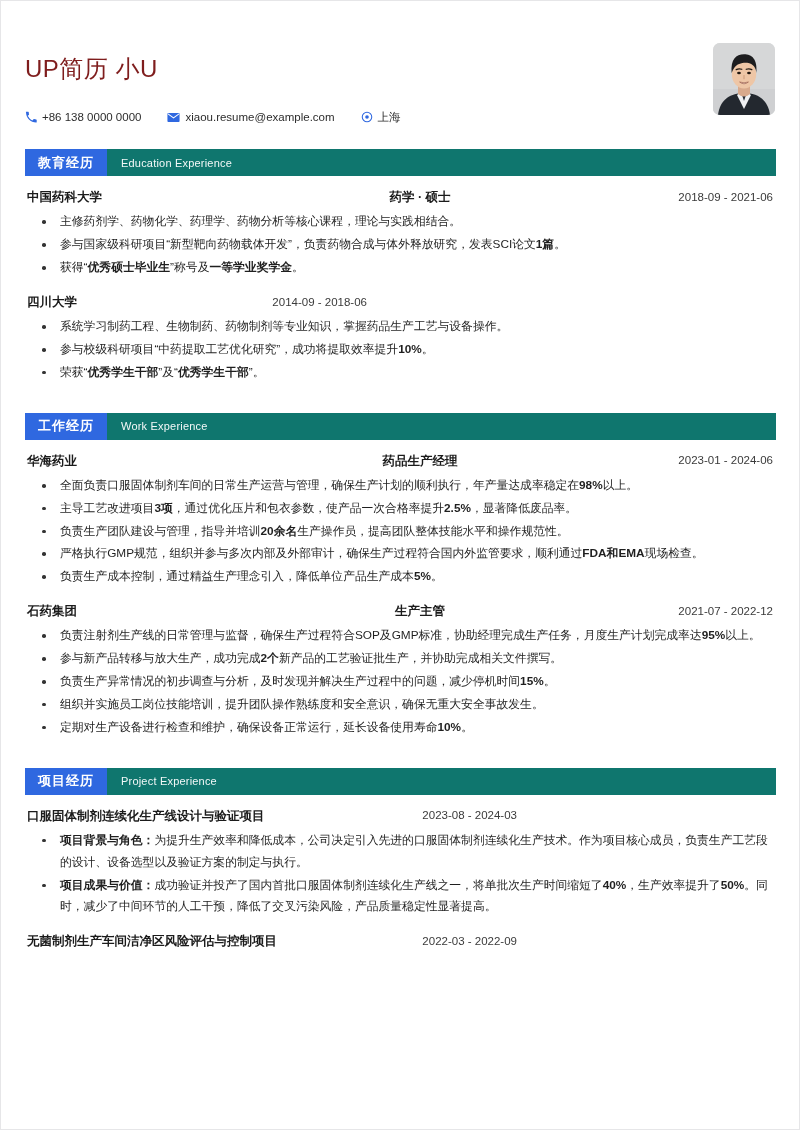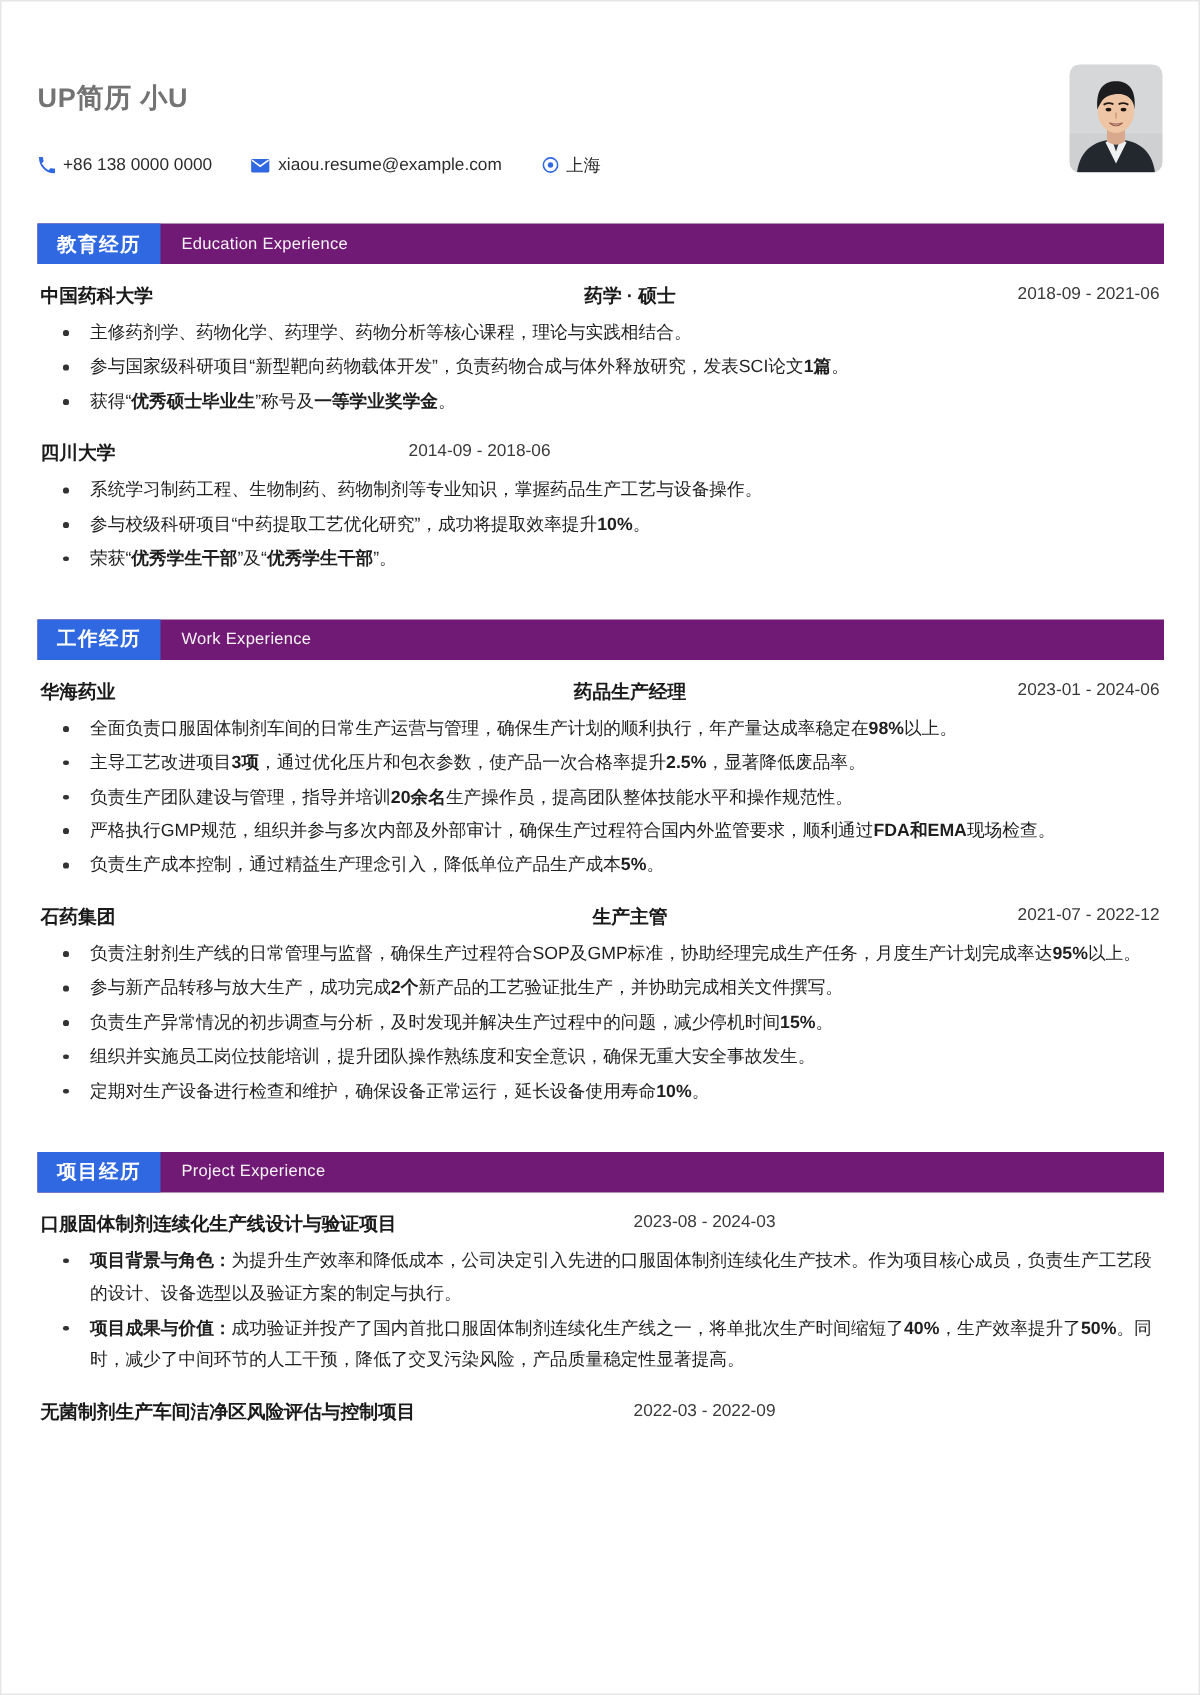--- a/index.html
+++ b/index.html
@@ -17,23 +17,23 @@
     overflow:hidden;
   }
 
   
   .header {
     position:relative;
     padding:38px 24px 0 24px;
     height:148px;
   }
   .name {
-    font-size:18px;
-    font-weight:700;
-    color:#737373;
+    font-size:24px;
+    font-weight:400;
+    color:#7f1d1d;
     letter-spacing:.5px;
     line-height:1.2;
     padding-top:16px;
   }
   .contact-row {
     display:flex;
     align-items:center;
     gap:26px;
     margin-top:26px;
     font-size:11.5px;
@@ -50,21 +50,21 @@
     background:#d9dadb;
   }
   .avatar svg { display:block; width:100%; height:100%; }
 
   
   .section { padding:0 24px; }
   .sec-head {
     display:flex;
     align-items:stretch;
     height:27px;
-    background:#701a75;
+    background:#0f766e;
     width:751px;
     margin-bottom:12px;
   }
   .sec-head-cn {
     background:#2f68e0;
     color:#ffffff;
     font-size:13px;
     font-weight:700;
     display:flex;
     align-items:center;
@@ -79,21 +79,21 @@
     align-items:center;
     padding-left:14px;
     letter-spacing:.2px;
     opacity:.95;
   }
 
   
   .entry { margin-bottom:14px; }
   .entry-head {
     display:flex;
-    align-items:flex-start;
+    align-items:center;
     font-size:12.5px;
     font-weight:700;
     color:#1b1b1b;
     margin-bottom:4px;
     padding:0 2px;
   }
   .e-org { width:190px; flex:none; line-height:1.55; }
   .e-role { flex:1; text-align:center; line-height:1.55; padding-top:0; }
   .e-date {
     width:150px; flex:none;

